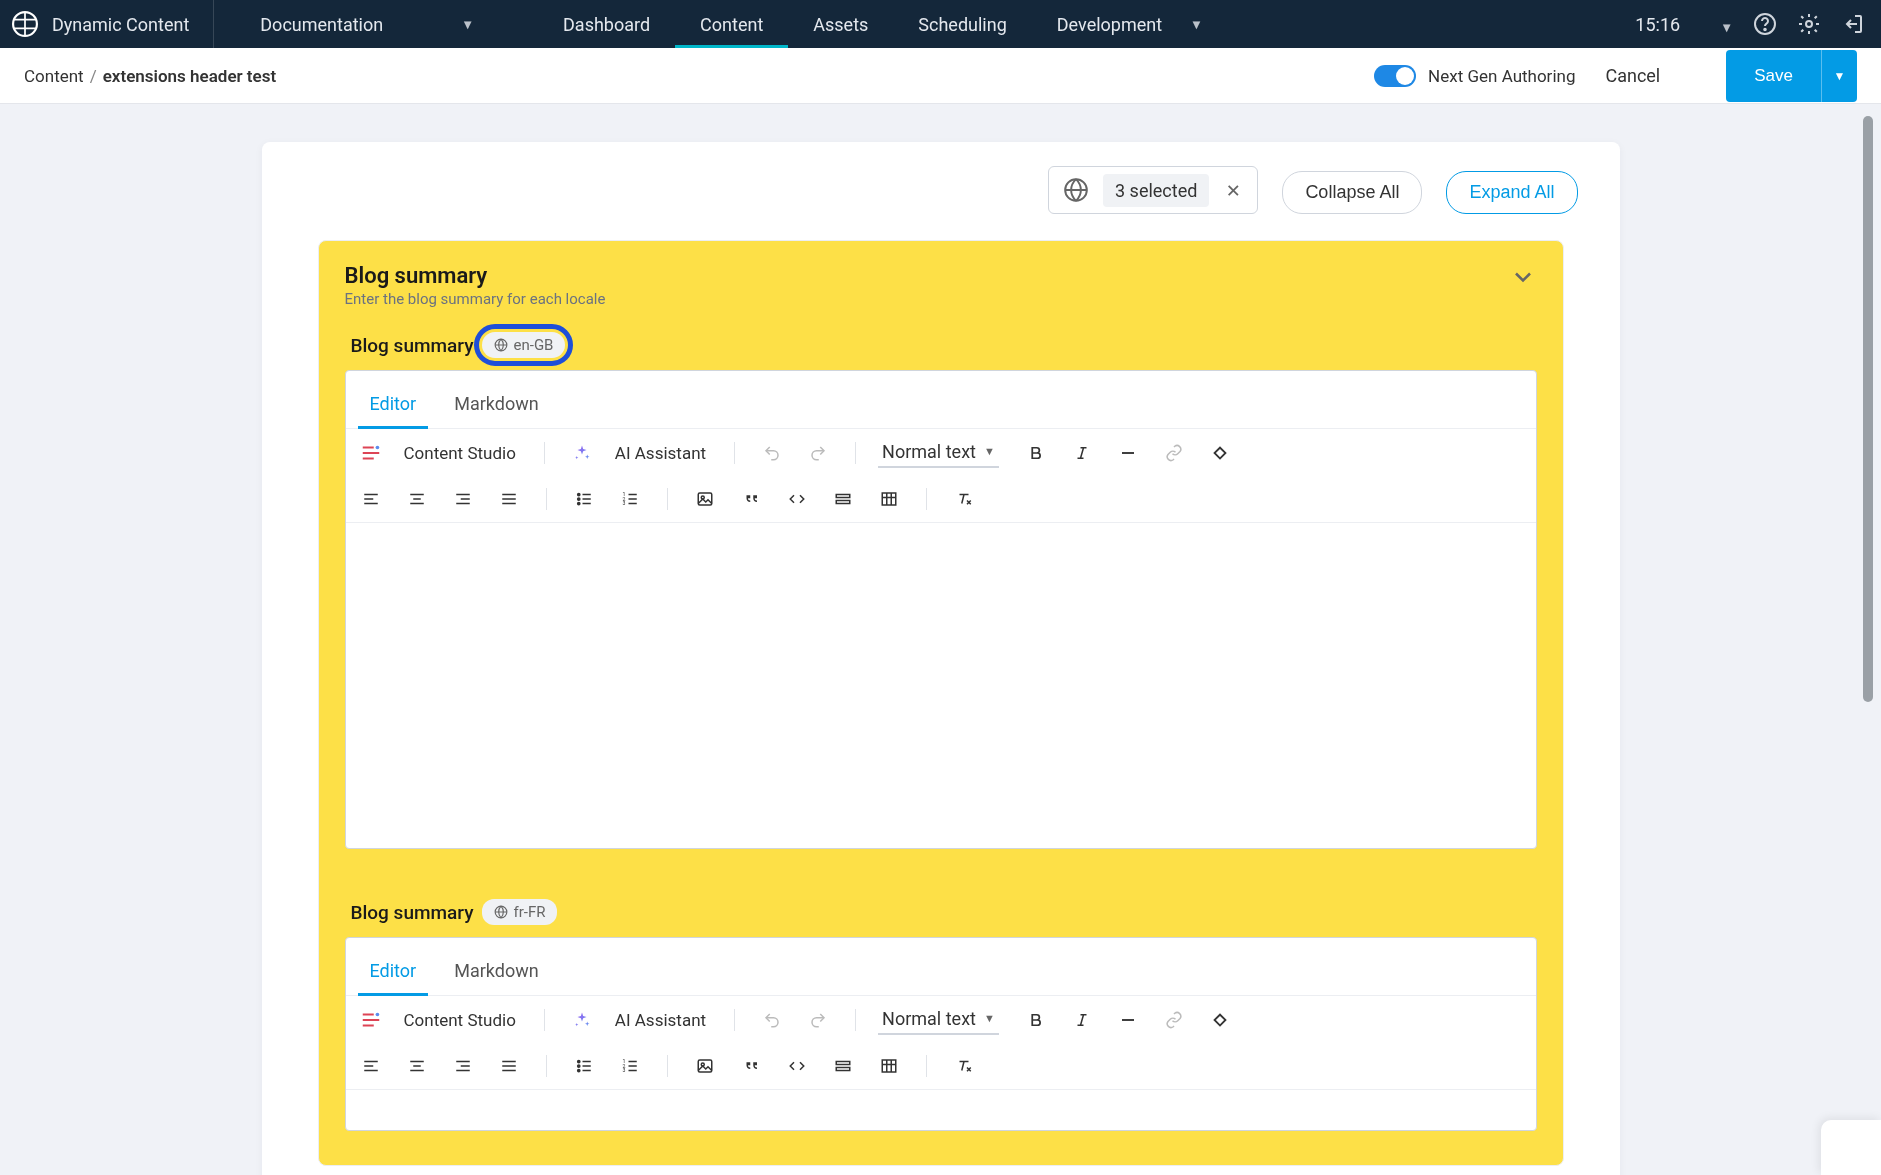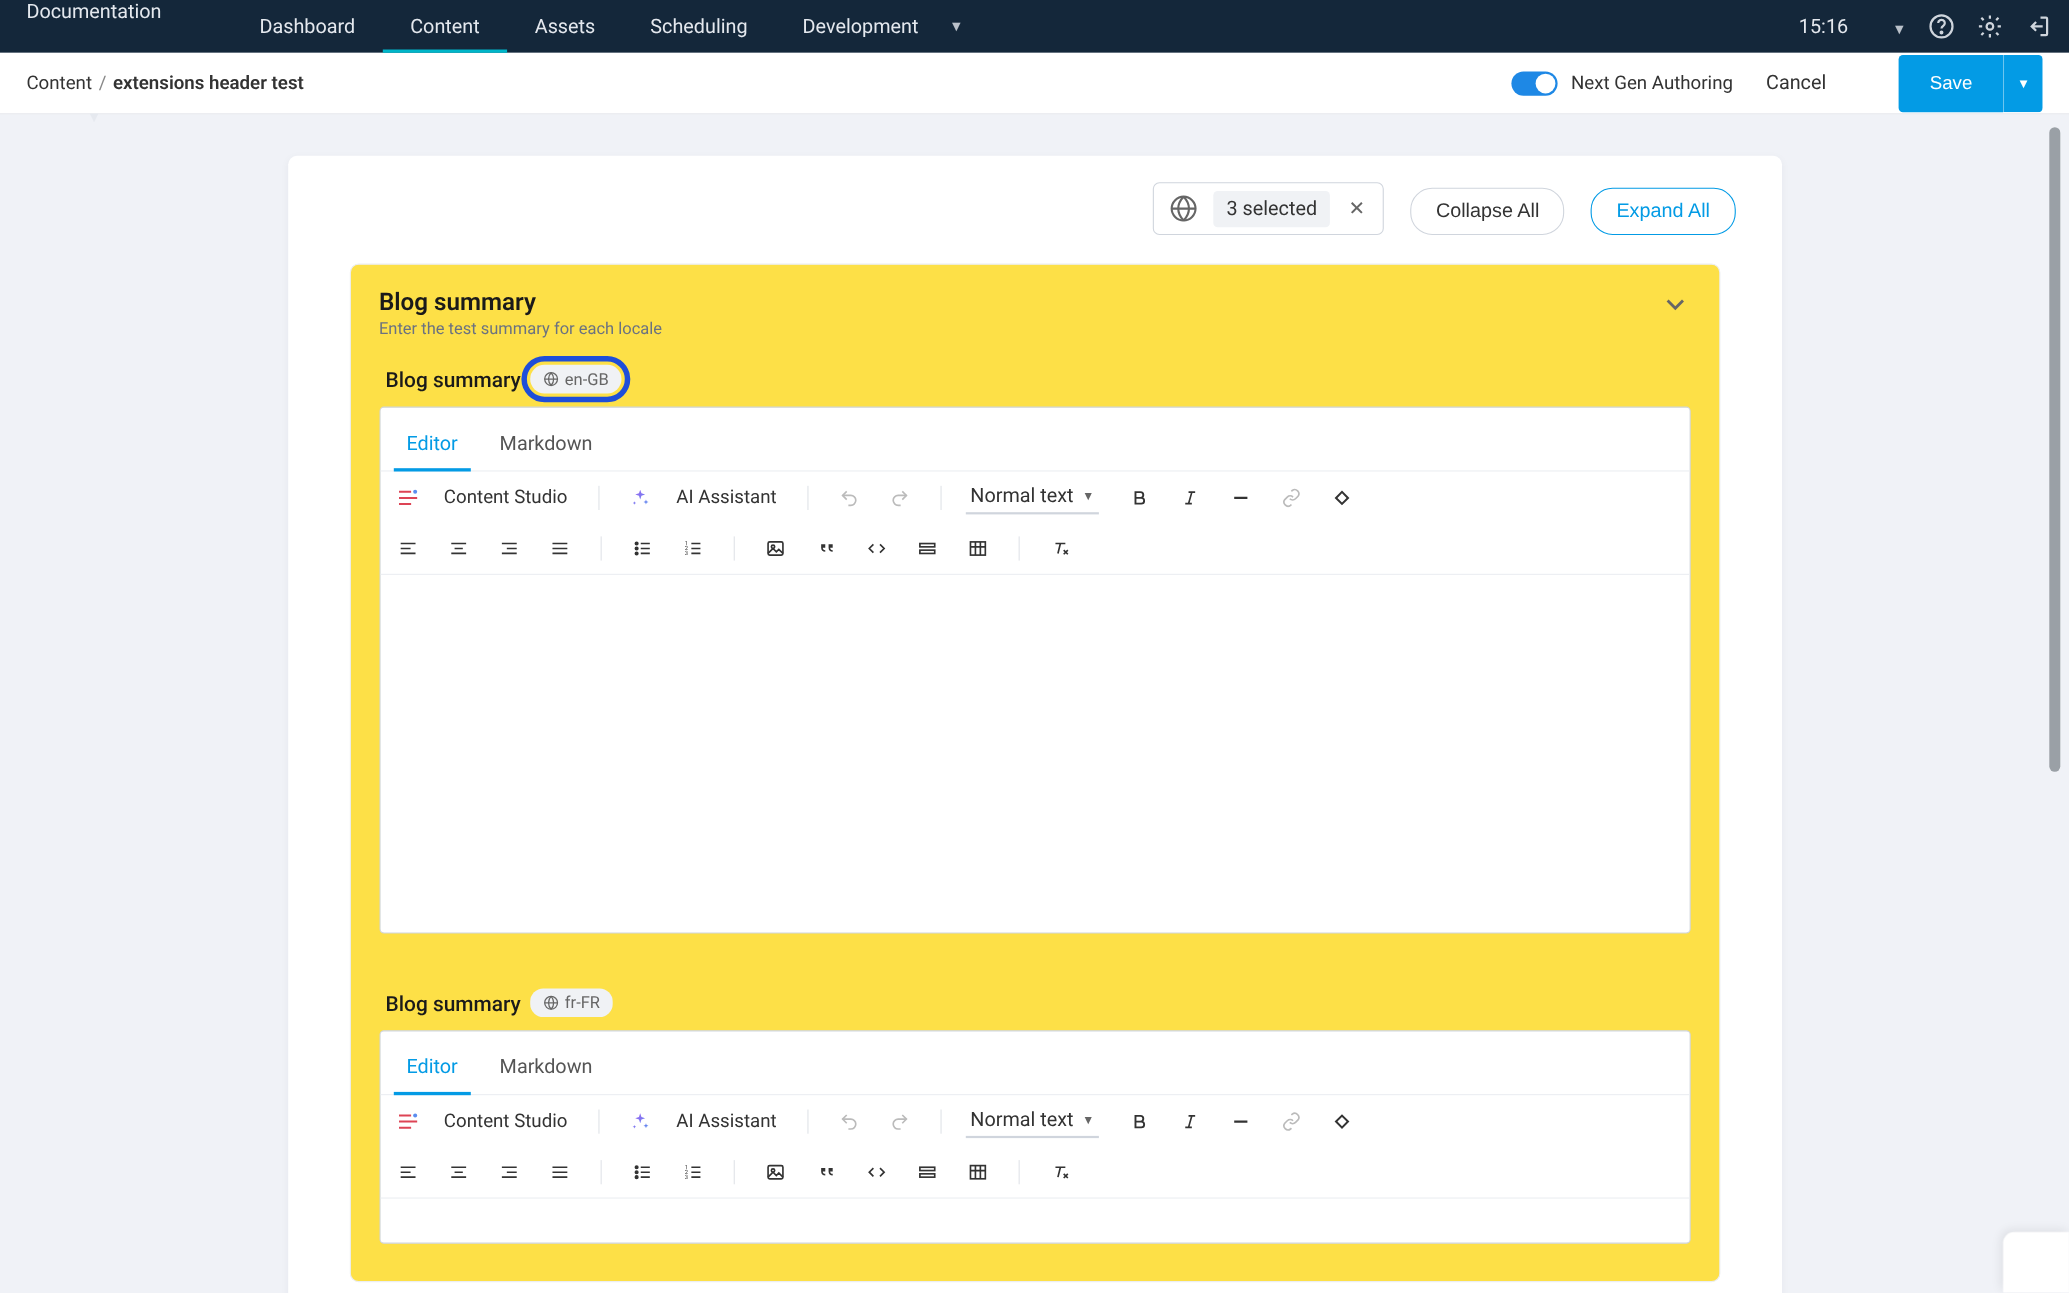--- a/index.html
+++ b/index.html
@@ -36,21 +36,20 @@
     background: rgba(255,255,255,0.15);
     margin-left: 10px;
   }
   .project-select {
     display: flex;
     align-items: center;
     gap: 78px;
     padding: 0 24px;
     height: 100%;
     cursor: pointer;
-    flex-direction: column;
   }
   .chevron-down {
     font-size: 13px;
     opacity: 0.8;
   }
   .nav-tabs {
     display: flex;
     height: 100%;
     margin-left: 40px;
     gap: 0;
@@ -410,20 +409,30 @@
     background: #fff;
     border-top-left-radius: 10px;
     box-shadow: -2px -2px 10px rgba(0,0,0,0.08);
   }
 
 </style>
 </head>
 <body>
 
 <div class="topnav">
+  <div class="brand">
+    <span class="brand-logo">
+      <svg viewBox="0 0 24 24" fill="none">
+          <circle cx="12" cy="12" r="11" stroke="#fff" stroke-width="2"></circle>
+          <path d="M12 1 L12 23 M2 8 L22 8 M2 16 L22 16" stroke="#fff" stroke-width="1.6"></path>
+        </svg>
+    </span>
+    <span>Dynamic Content</span>
+    <span class="brand-divider"></span>
+  </div>
 
   <div class="project-select">
     <span>Documentation</span>
     <span class="chevron-down">▼</span>
   </div>
 
   <div class="nav-tabs">
     <div class="nav-tab">Dashboard</div>
     <div class="nav-tab active">Content</div>
     <div class="nav-tab">Assets</div>
@@ -500,21 +509,21 @@
         <span class="close-x">✕</span>
       </div>
       <button class="collapse-btn">Collapse All</button>
       <button class="expand-btn">Expand All</button>
     </div>
 
     <div class="section-card">
       <div class="section-header">
         <div>
           <div class="section-title">Blog summary</div>
-          <div class="section-sub">Enter the test summary for each locale</div>
+          <div class="section-sub">Enter the blog summary for each locale</div>
         </div>
         <span class="expand-chevron">
           <svg viewBox="0 0 24 24" fill="none" stroke="#666" stroke-width="2.2">
               <path d="M6 9l6 6 6-6"></path>
             </svg>
         </span>
       </div>
 
       <div class="field-block">
         <div class="field-label-row">

